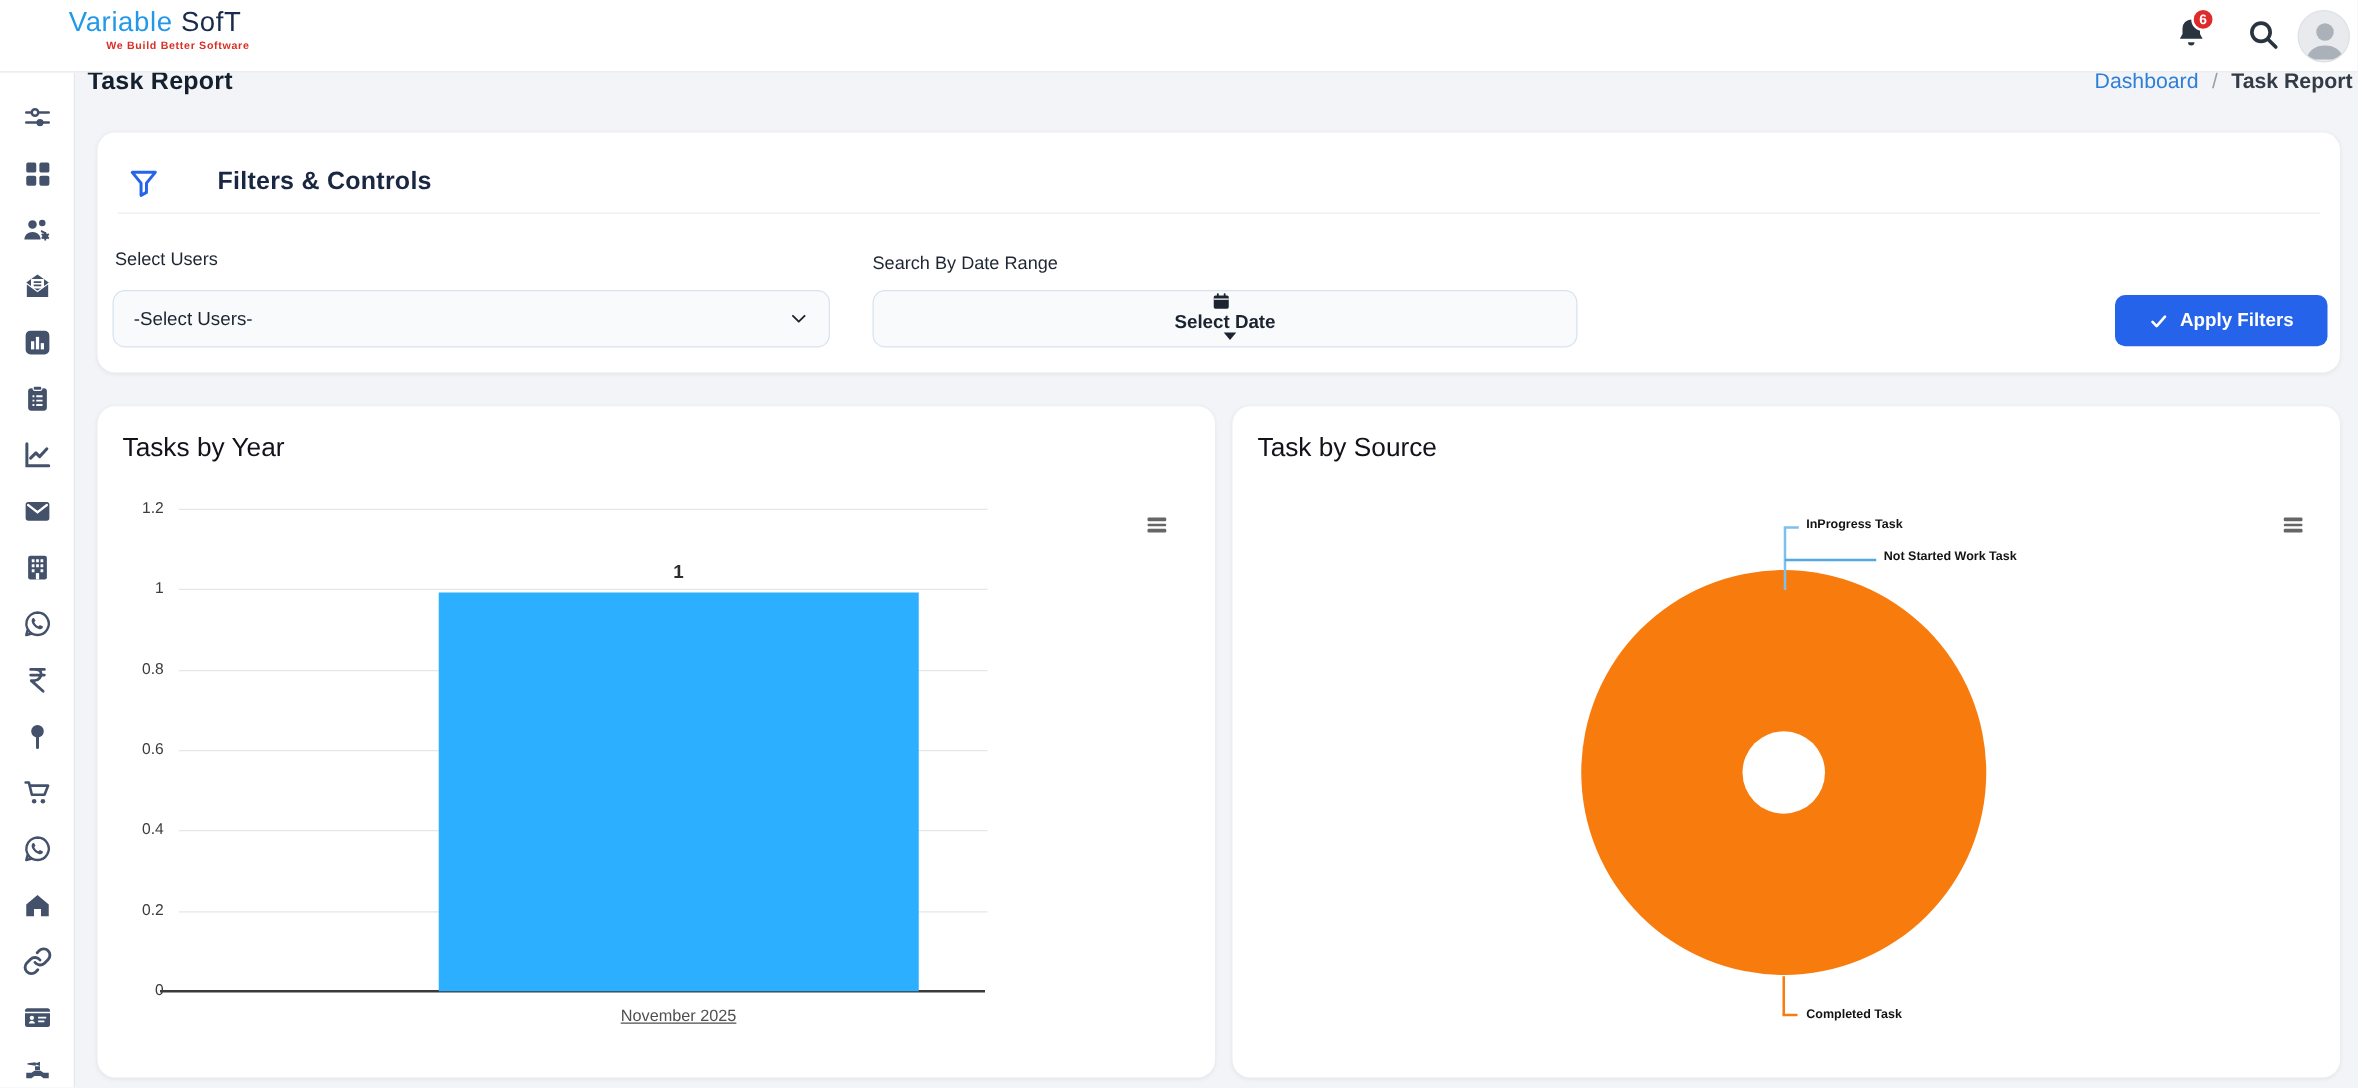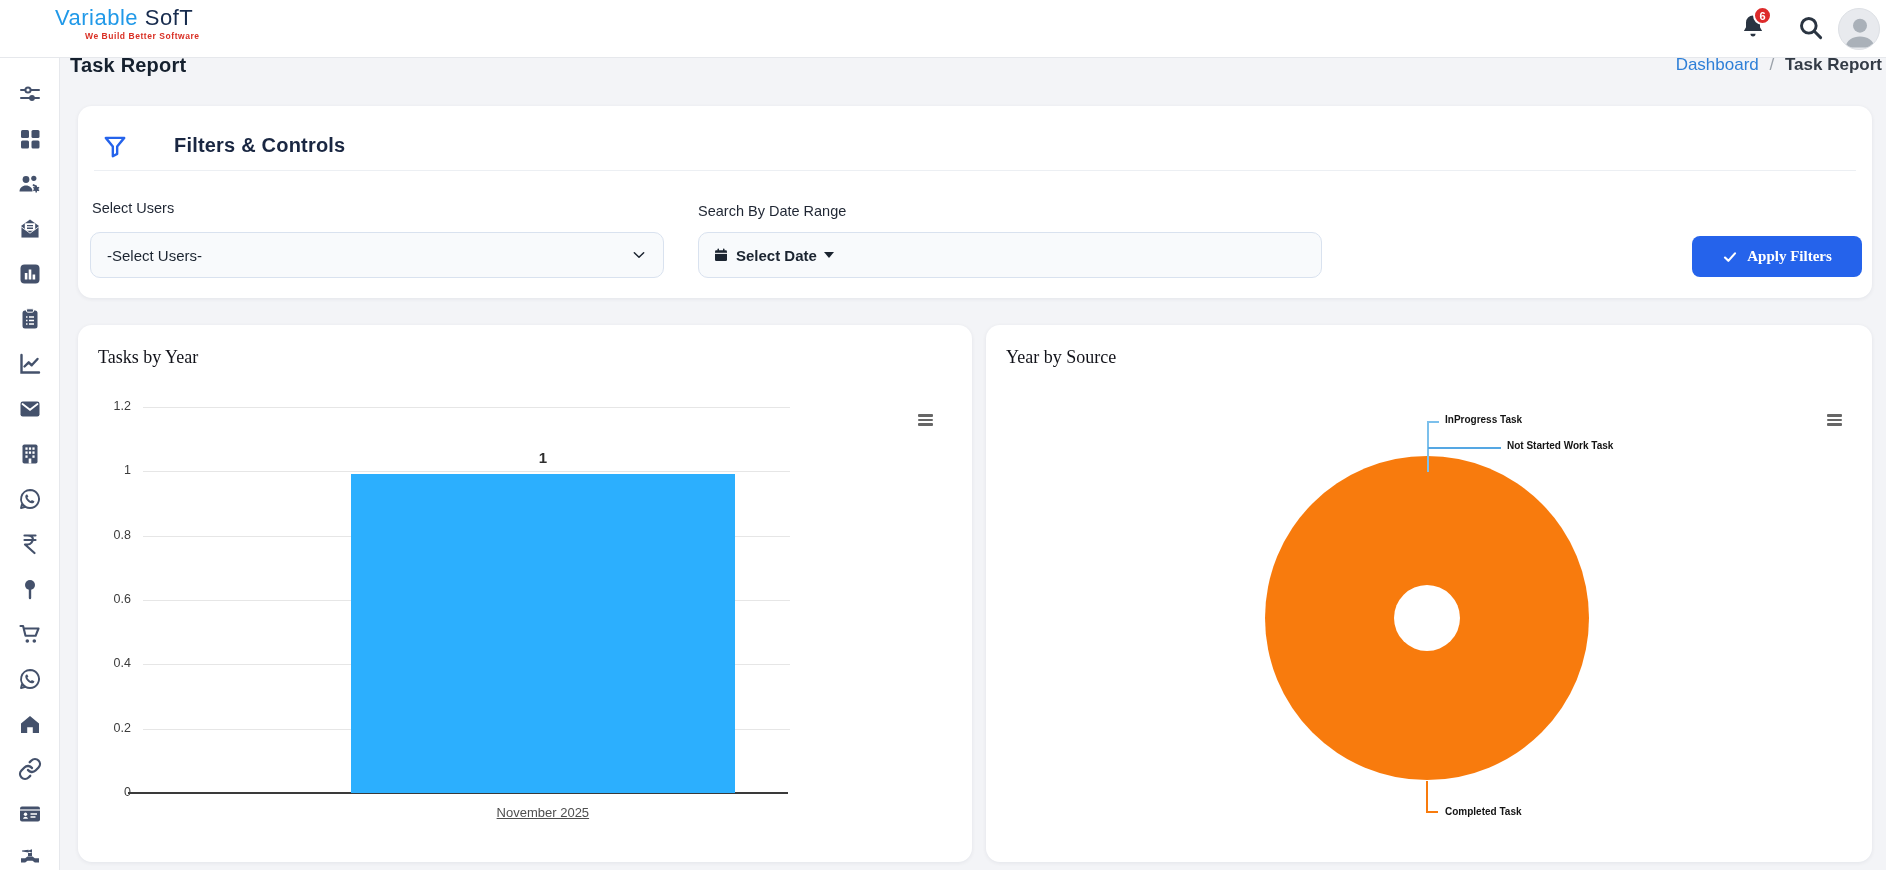--- a/index.html
+++ b/index.html
@@ -36,29 +36,29 @@
   
   .card{position:absolute;background:#fff;border-radius:14px;box-shadow:0 1px 4px rgba(20,30,60,.07);}
   .filters-card{left:78px;top:106px;width:1794px;height:192px;}
   .funnel{position:absolute;left:24px;top:27px;width:26px;height:26px;}
   .filters-heading{position:absolute;left:60px;top:28px;font-size:20px;font-weight:700;color:#1a2742;letter-spacing:.2px;margin-left:36px;}
   .filters-divider{position:absolute;left:16px;right:16px;top:64px;height:1px;background:#eceff3;}
   .field-label{position:absolute;font-size:14.5px;font-weight:500;color:#1f2633;text-align:right;}
   .ctl{position:absolute;top:126px;height:46px;background:#f8fafc;border:1px solid #d9e2ef;border-radius:10px;display:flex;align-items:center;font-size:15px;color:#1b2430;cursor:pointer;}
   .select-users{left:12px;width:574px;padding:0 16px;}
   .select-users .chev{margin-left:auto;width:16px;height:16px;}
-  .date-input{left:620px;width:624px;padding:0 14px;font-weight:600;}
+  .date-input{left:620px;width:564px;padding:0 14px;font-weight:600;flex-direction:column;}
   .date-input svg{width:16px;height:16px;margin-right:7px;}
   .caret-down{width:0;height:0;border-left:5px solid transparent;border-right:5px solid transparent;border-top:6px solid #1b2430;margin-left:7px;}
-  .apply-btn{position:absolute;left:1614px;top:130px;width:170px;height:41px;background:#2563eb;border:none;border-radius:8px;color:#fff;font-size:15px;font-weight:700;display:flex;align-items:center;justify-content:center;gap:9px;cursor:pointer;font-family:Liberation Serif, serif;}
+  .apply-btn{position:absolute;left:1614px;top:130px;width:170px;height:41px;background:#2563eb;border:none;border-radius:8px;color:#fff;font-size:15px;font-weight:700;display:flex;align-items:center;justify-content:center;gap:9px;cursor:pointer;font-family:Liberation Sans, sans-serif;}
   .apply-btn svg{width:16px;height:16px;}
   
   .chart-card-left{left:78px;top:325px;width:894px;height:537px;}
   .chart-card-right{left:986px;top:325px;width:886px;height:537px;}
-  .chart-title{position:absolute;left:20px;top:22px;font-size:18px;font-weight:500;color:#12131a;font-family:Liberation Serif, serif;}
+  .chart-title{position:absolute;left:20px;top:22px;font-size:21px;font-weight:500;color:#12131a;}
   .hamburger{position:absolute;width:16px;cursor:pointer;}
   .hamburger span{display:block;width:15px;height:2.6px;background:#666;margin:2.1px 0;border-radius:1px;}
   .hb-left{left:840px;top:87px;}
   .hb-right{left:841px;top:87px;}
   
   .gridline{position:absolute;height:1px;background:#e6e6e6;}
   .y-tick{position:absolute;font-size:12.5px;color:#3c3c3c;text-align:right;}
   .x-axis{position:absolute;height:2px;background:#3a3a3a;}
   .bar-rect{position:absolute;}
   .bar-value{position:absolute;font-size:15px;font-weight:700;color:#2e2e2e;text-align:center;}
@@ -314,21 +314,21 @@
       <div class="gridline" style="left: 65px; top: 82px; width: 647px;"></div>
       <div class="y-tick" style="left: 0px; top: 74px; width: 53px;">1.2</div>
       <div class="x-axis" style="left: 50px; top: 467px; width: 660px;"></div>
       <div class="bar-rect" style="left: 272.687px; top: 149.333px; width: 384.318px; height: 318.667px; background: rgb(44, 175, 254);"></div>
       <div class="bar-value" style="left: 434.846px; top: 124.333px; width: 60px;">1</div>
       <div class="x-cat" style="left: 374.846px; top: 480px; width: 180px;">November 2025</div>
     </div>
 </section>
 
 <section class="card chart-card-right">
-  <div class="chart-title">Year by Source</div>
+  <div class="chart-title">Task by Source</div>
   <div class="hamburger hb-right">
       <span></span>
       <span></span>
       <span></span>
     </div>
 
   <div class="donut" id="donut" style="background: conic-gradient(rgb(248, 123, 13) 0deg, rgb(248, 123, 13) 360deg);"></div>
   <div class="donut-hole"></div>
 
   <div class="connector" id="con-ip-v" style="left: 441px; top: 97px; width: 2px; height: 50px; background: rgb(124, 192, 236);"></div>

